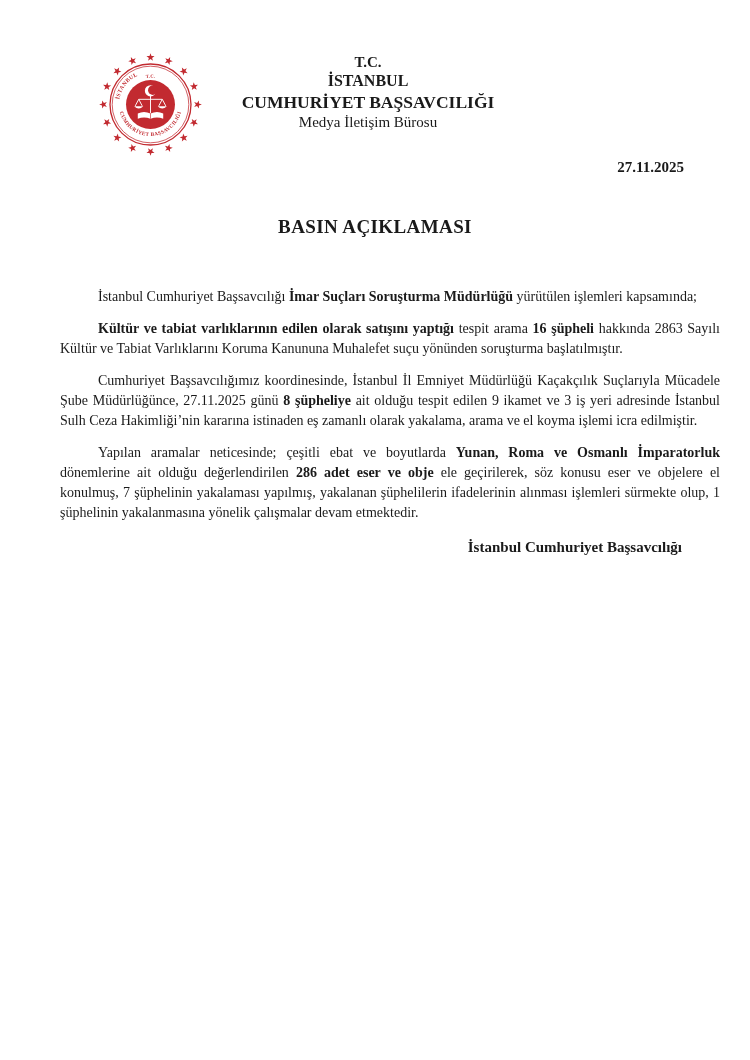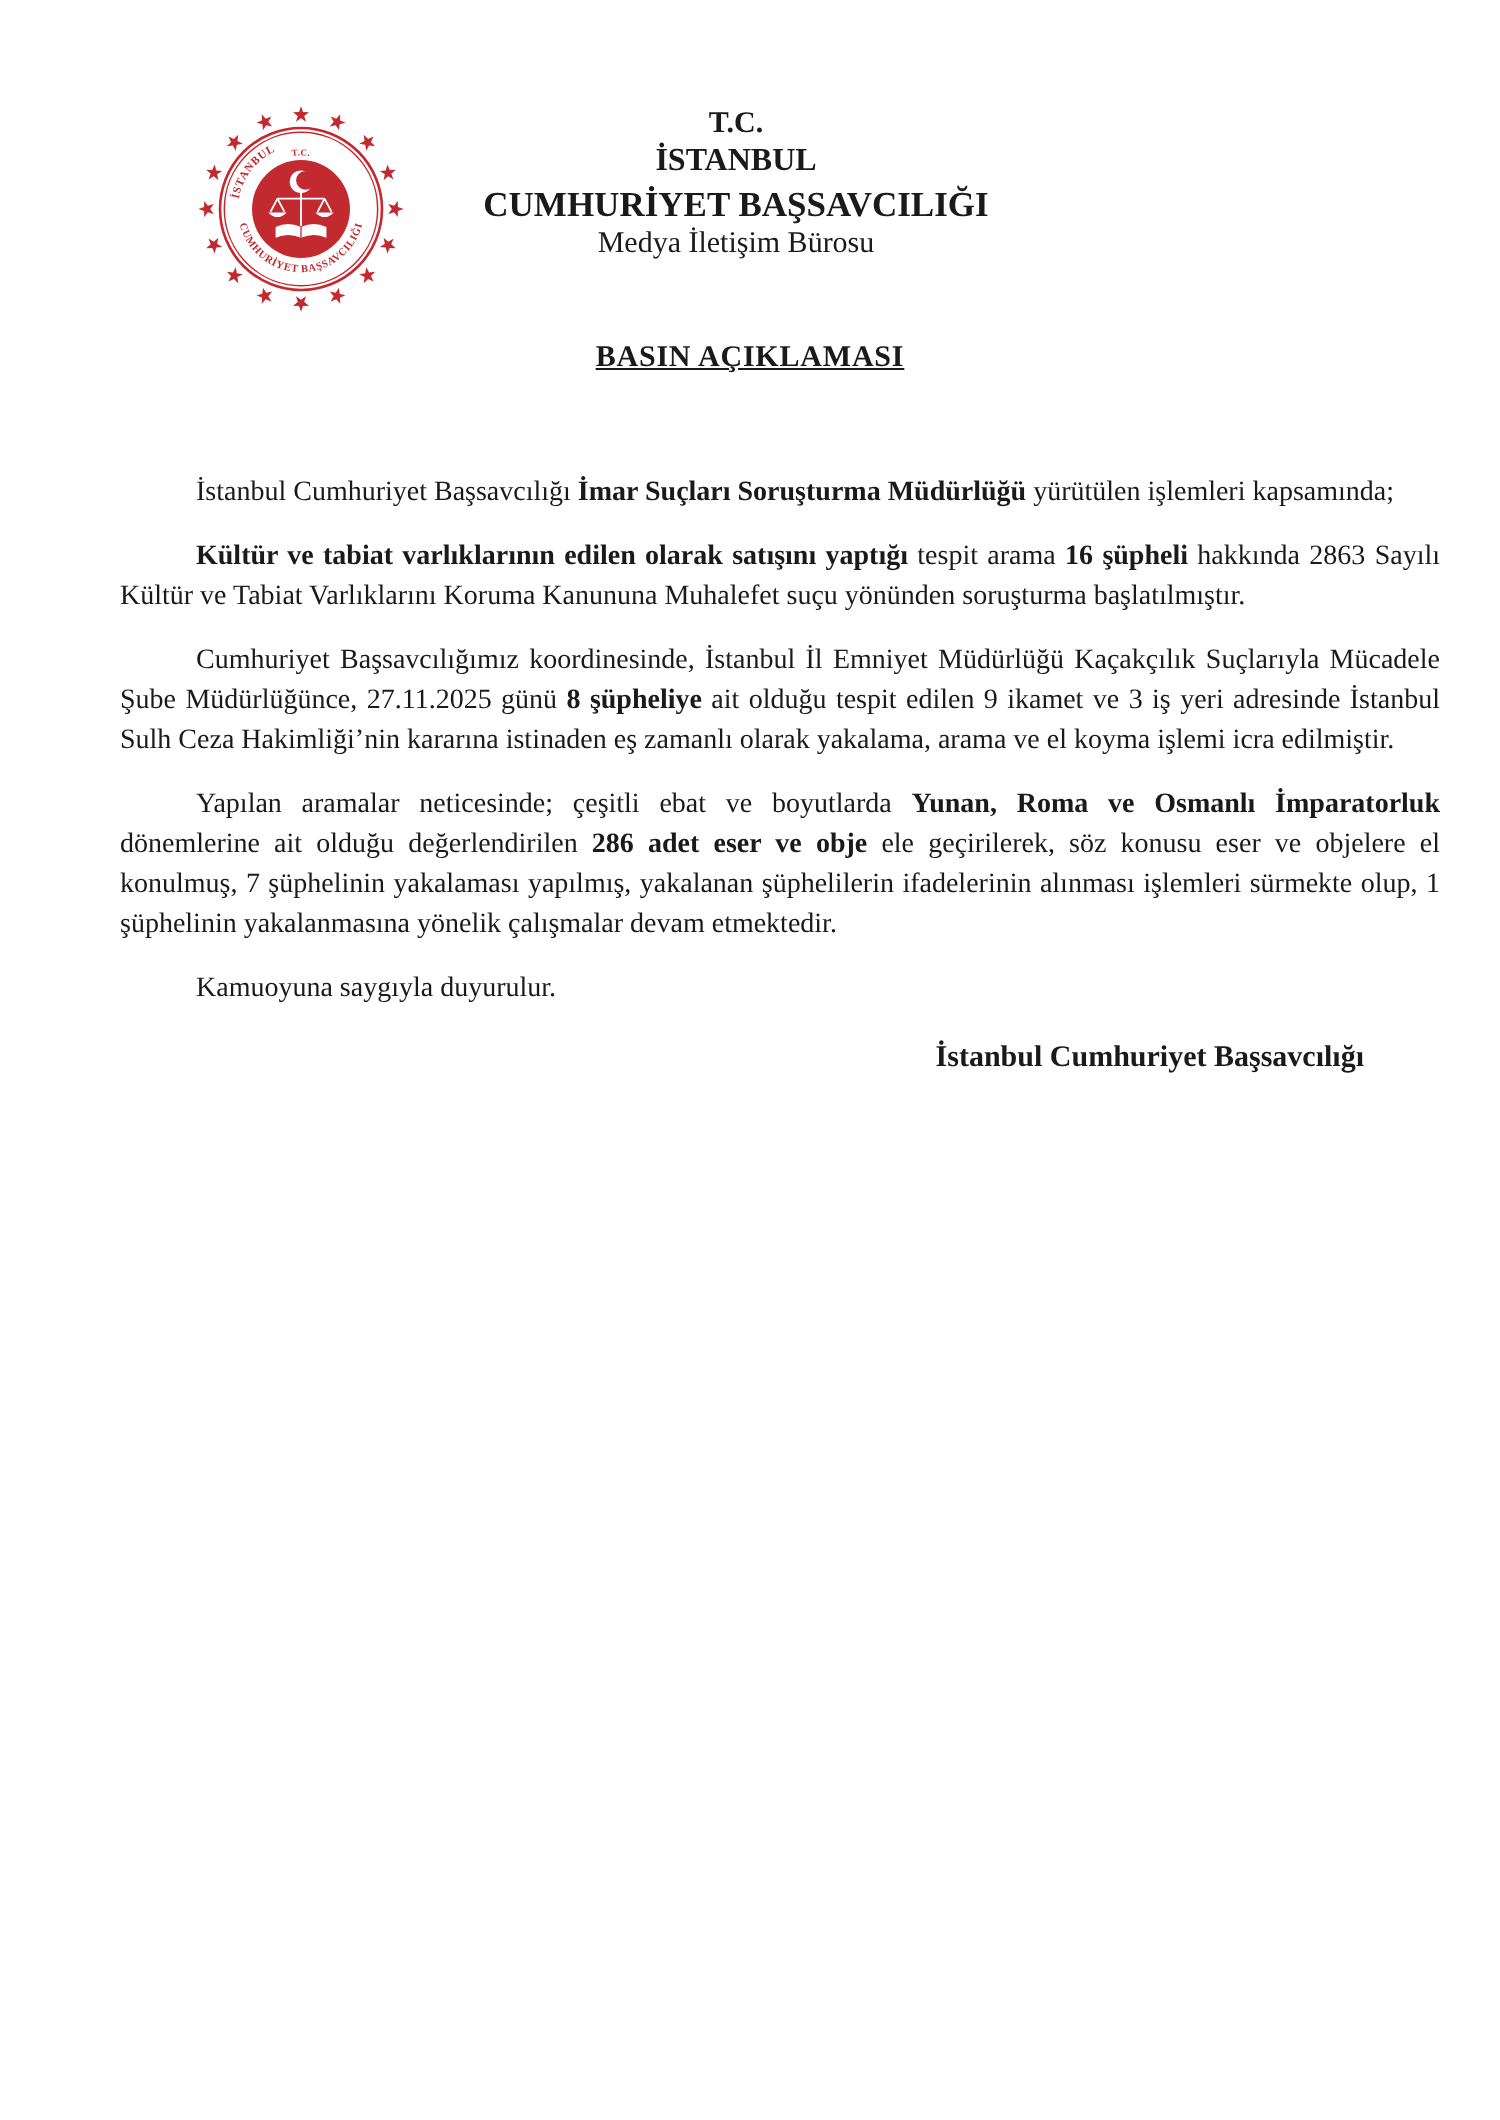--- a/index.html
+++ b/index.html
@@ -29,21 +29,21 @@
   .ringtext.tc { font-size: 4.8px; letter-spacing: 0.2px; }
   .ringtext.bot { font-size: 5.6px; letter-spacing: 0.35px; }
   
   .lh-text { padding-top: 54px; text-align: center; transform: translateX(-7px); line-height: 1.15; }
   .lh1 { font-size: 15px; font-weight: bold; }
   .lh2 { font-size: 16px; font-weight: bold; margin-top: 1px; }
   .lh3 { font-size: 17.5px; font-weight: bold; margin-top: 1px; }
   .lh4 { font-size: 15px; margin-top: 2px; }
   
   .date-row { margin-top: 28px; text-align: right; padding-right: 66px; font-size: 15px; font-weight: bold; }
-  .doc-title { margin-top: 40px; text-align: center; font-size: 15px; font-weight: bold; letter-spacing: 0.4px; text-decoration: underline; }
+  .doc-title { margin-top: 40px; text-align: center; font-size: 19px; font-weight: bold; letter-spacing: 0.4px; }
   
   .body { margin: 49px 30px 0 60px; font-size: 14px; line-height: 20px; text-align: justify; }
   .para { text-indent: 38px; margin: 0 0 12px 0; }
   .b { font-weight: bold; }
   .closing { text-align: left; }
   .signature { margin-top: 14px; padding-right: 38px; text-align: right; font-size: 15px; font-weight: bold; }
 </style>
 </head>
 <body>
 
@@ -101,25 +101,27 @@
     </svg>
 
     <div class="lh-text">
       <div class="lh1">T.C.</div>
       <div class="lh2">İSTANBUL</div>
       <div class="lh3">CUMHURİYET BAŞSAVCILIĞI</div>
       <div class="lh4">Medya İletişim Bürosu</div>
     </div>
   </header>
 
+  <div class="date-row">
+    <span>27.11.2025</span>
+  </div>
 
   <div class="doc-title">BASIN AÇIKLAMASI</div>
 
   <main class="body">
     <p class="para"><span>İstanbul Cumhuriyet Başsavcılığı </span><span class="b">İmar Suçları Soruşturma Müdürlüğü</span><span> yürütülen işlemleri kapsamında;</span></p>
     <p class="para"><span class="b">Kültür ve tabiat varlıklarının edilen olarak satışını yaptığı</span><span> tespit arama </span><span class="b">16 şüpheli</span><span> hakkında 2863 Sayılı Kültür ve Tabiat Varlıklarını Koruma Kanununa Muhalefet suçu yönünden soruşturma başlatılmıştır.</span></p>
     <p class="para"><span>Cumhuriyet Başsavcılığımız koordinesinde, İstanbul İl Emniyet Müdürlüğü Kaçakçılık Suçlarıyla Mücadele Şube Müdürlüğünce, 27.11.2025 günü </span><span class="b">8 şüpheliye</span><span> ait olduğu tespit edilen 9 ikamet ve 3 iş yeri adresinde İstanbul Sulh Ceza Hakimliği’nin kararına istinaden eş zamanlı olarak yakalama, arama ve el koyma işlemi icra edilmiştir.</span></p>
     <p class="para"><span>Yapılan aramalar neticesinde; çeşitli ebat ve boyutlarda </span><span class="b">Yunan, Roma ve Osmanlı İmparatorluk</span><span> dönemlerine ait olduğu değerlendirilen </span><span class="b">286 adet eser ve obje</span><span> ele geçirilerek, söz konusu eser ve objelere el konulmuş, 7 şüphelinin yakalaması yapılmış, yakalanan şüphelilerin ifadelerinin alınması işlemleri sürmekte olup, 1 şüphelinin yakalanmasına yönelik çalışmalar devam etmektedir.</span></p>
-    <p class="para closing">Kamuoyuna saygıyla duyurulur.</p>
     <div class="signature">İstanbul Cumhuriyet Başsavcılığı</div>
   </main>
 
 </div>
 
 </body></html>

